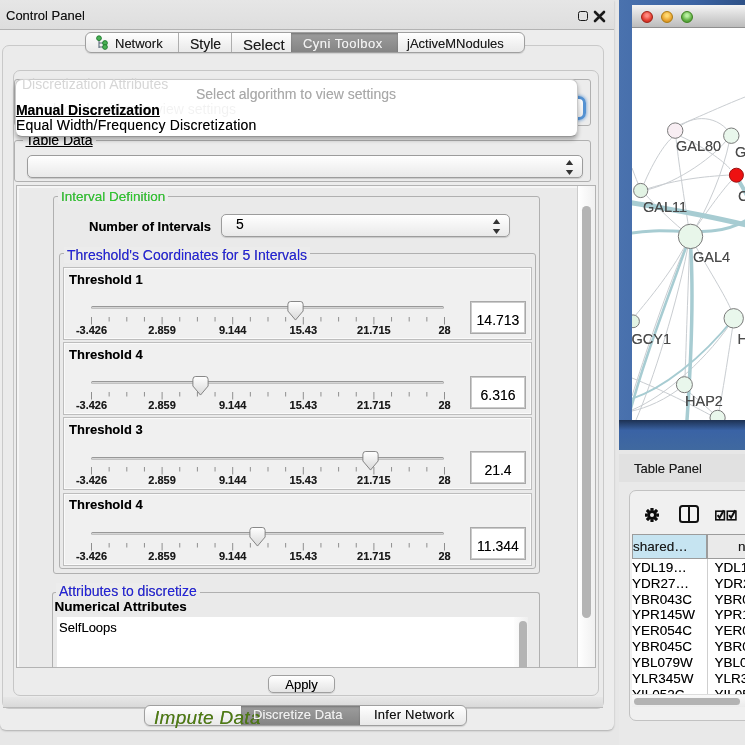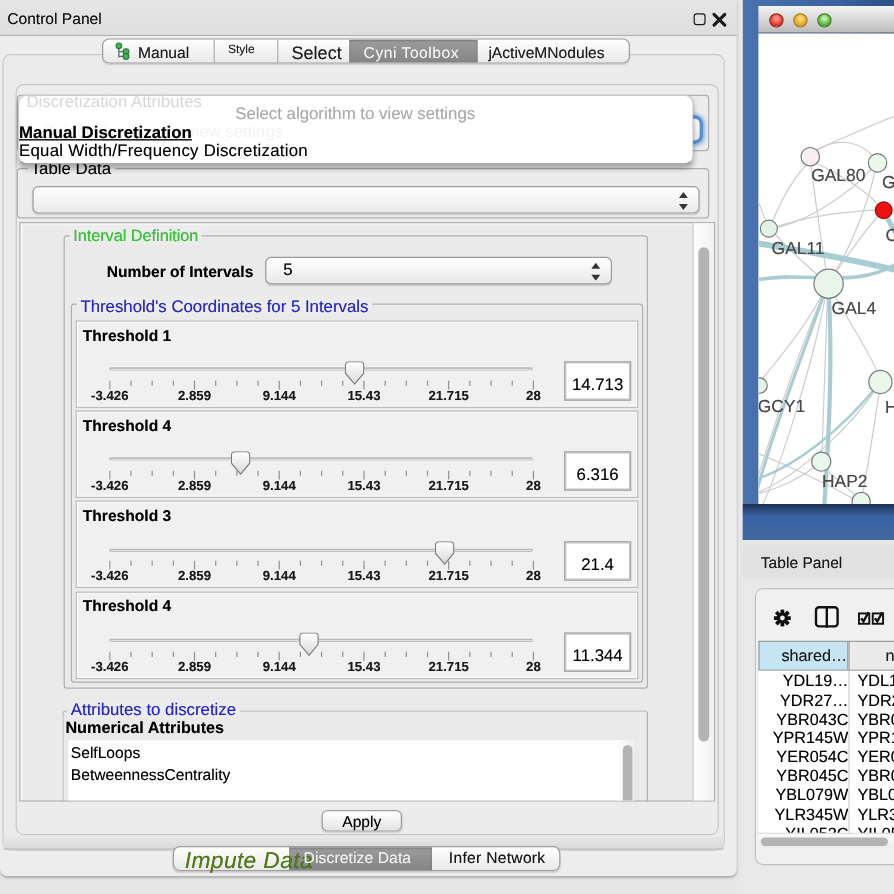--- a/index.html
+++ b/index.html
@@ -56,25 +56,25 @@
 #ntitle { left:632px; top:5px; width:113px; height:23px; background:linear-gradient(#f4f4f4,#bcbcbc); border-bottom:1px solid #8f8f8f; }
 .tl-btn { position:absolute; top:11px; width:12px; height:12px; border-radius:50%; }
 #ncanvas { left:632px; top:28px; width:113px; height:392px; background:#fff; overflow:hidden; }
 #nbottom { left:619px; top:420px; width:126px; height:30px; background:linear-gradient(#1d3152,#3a63a5 35%,#40699f); }
 
 #tpbar { left:619px; top:454px; width:126px; height:28px; background:#e1e1e1; }
 #tpbar span { position:absolute; left:15px; top:7px; font-size:13px; color:#1a1a1a; }
 #tarea { left:619px; top:482px; width:126px; height:263px; background:#e9e9e9; }
 #tpanel { left:629px; top:490px; width:120px; height:231px; background:#f0f0f0; border:1px solid #c2c2c2; border-radius:7px 0 0 7px; }
 
-#thead1 { left:632px; top:534px; width:75px; height:25px; background:#c6e4f1; border:1px solid #9c9c9c; text-align:right; font-size:13.5px; line-height:24px; color:#1a1a1a; }
+#thead1 { left:632px; top:534px; width:75px; height:25px; background:#c6e4f1; border:1px solid #9c9c9c; text-align:left; font-size:13.5px; line-height:24px; color:#1a1a1a; }
 #thead2 { left:707px; top:534px; width:38px; height:25px; background:#eaeaea; border-top:1px solid #9c9c9c; border-bottom:1px solid #9c9c9c; border-left:1px solid #9c9c9c; font-size:13.5px; line-height:24px; color:#1a1a1a; padding-left:30px; overflow:hidden; }
 #tbody { left:632px; top:559px; width:113px; height:134.5px; background:#fff; overflow:hidden; }
 .trow { position:absolute; width:100%; height:15.9px; font-size:13.5px; line-height:15.9px; }
-.trow .c1 { position:absolute; left:0; width:75px; text-align:right; }
+.trow .c1 { position:absolute; left:0; width:75px; text-align:left; }
 .trow .c2 { position:absolute; left:82.5px; white-space:nowrap; }
 #colsep { left:707px; top:559px; width:1px; height:134.5px; background:#cfcfcf; }
 #hscroll { left:632px; top:693.5px; width:113px; height:13px; background:linear-gradient(#fafafa,#ececec); border-top:1px solid #dddddd; }
 #hthumb { left:634px; top:697.5px; width:106px; height:7px; background:#b3b3b3; border-radius:3.5px; }
 </style>
 </head>
 <body>
 
 <div id="lwin" class="abs"></div>
 <div id="ltitle" class="abs">
@@ -93,31 +93,31 @@
   <div class="dark" style="left:205px;width:107px;"></div>
   <div class="sep" style="left:92px"></div>
   <div class="sep" style="left:145px"></div>
 </div>
 <svg class="abs" style="left:96px;top:35px" width="13" height="15" viewBox="0 0 13 15">
   <path d="M3 4 V13 M3 8 H8.5 M3 12 H8.5" stroke="#5a6b7a" stroke-width="1.1" fill="none"></path>
   <circle cx="3" cy="3.2" r="2.4" fill="#4ab055" stroke="#1e7a2e" stroke-width="0.9"></circle>
   <circle cx="9" cy="8" r="2.4" fill="#4ab055" stroke="#1e7a2e" stroke-width="0.9"></circle>
   <circle cx="9" cy="12" r="2.4" fill="#4ab055" stroke="#1e7a2e" stroke-width="0.9"></circle>
 </svg>
-<span class="abs" style="left:115px;top:36px;font-size:13px;color:#1c1c1c;">Manual</span>
-<span class="abs" style="left:190px;top:36px;font-size:10px;color:#1c1c1c;">Style</span>
+<span class="abs" style="left:115px;top:36px;font-size:13px;color:#1c1c1c;">Network</span>
+<span class="abs" style="left:190px;top:36px;font-size:14px;color:#1c1c1c;">Style</span>
 <span class="abs" style="left:243px;top:36px;font-size:15px;color:#1c1c1c;">Select</span>
 <span class="abs" style="left:303px;top:36px;font-size:13px;letter-spacing:0.45px;color:#f2f2f2;text-shadow:0 0 0.45px rgba(255,255,255,0.5);">Cyni Toolbox</span>
 <span class="abs" style="left:407px;top:36px;font-size:13px;color:#1c1c1c;">jActiveMNodules</span>
 
 <div class="grp abs" style="left:14px;top:79px;width:577px;height:47px;"></div>
 <div class="abs" style="left:540px;top:96px;width:46px;height:24px;border-radius:7px;border:3px solid #5592d2;background:linear-gradient(#ffffff,#ececec);box-shadow:0 0 3px 1px rgba(110,160,215,.7);"></div>
 
 <div class="grp abs" style="left:14px;top:140px;width:577px;height:41.5px;"></div>
-<span class="gtitle abs" style="left:22.6px;top:131.8px;font-size:14px;color:#000;">Table Data</span>
+<span class="gtitle abs" style="left:22.6px;top:131.8px;font-size:14px;color:#000;text-decoration:underline;">Table Data</span>
 <div class="combo abs" style="left:27px;top:155px;width:556px;">
   <svg class="ar" viewBox="0 0 9 15">
       <path d="M4.5 0 L8.2 5 H0.8 Z" fill="#333"></path>
       <path d="M4.5 15 L8.2 10 H0.8 Z" fill="#333"></path>
     </svg>
 </div>
 
 <div class="abs" style="left:15.5px;top:185px;width:580px;height:483px;border:1px solid #b3b3b3;background:#eaeaea;box-shadow:inset 2px 2px 0 rgba(255,255,255,.5);"></div>
 <div class="abs" style="left:577px;top:186px;width:18px;height:481px;background:linear-gradient(90deg,#ffffff,#f0f0f0);border-left:1px solid #cccccc;"></div>
 <div class="abs" style="left:581.5px;top:206px;width:9px;height:412px;background:#b4b4b4;border-radius:4.5px;"></div>
@@ -317,21 +317,20 @@
         <span>11.344</span>
       </div>
     </div>
   </div>
 
 <div class="abs" style="left:52px;top:592px;width:488px;height:76px;border:1px solid #b0b0b0;border-bottom:none;border-radius:3px 3px 0 0;"></div>
 <span class="gtitle abs" style="left:56px;top:583px;color:#2424dd;font-size:14px;">Attributes to discretize</span>
 <span class="abs" style="left:54.5px;top:599px;font-size:13.5px;font-weight:bold;color:#000;">Numerical Attributes</span>
 <div id="attrlist" class="abs" style="padding-top:1.5px;">
   <div>SelfLoops</div>
-  <div>BetweennessCentrality</div>
 </div>
 <div class="abs" style="left:514px;top:617px;width:14px;height:50px;background:linear-gradient(90deg,#fdfdfd,#efefef);"></div>
 <div class="abs" style="left:518.5px;top:621px;width:8.5px;height:46px;background:#b4b4b4;border-radius:4px 4px 0 0;"></div>
 
 <div id="apply" class="abs">Apply</div>
 
 <div id="bottabs" class="seg abs">
   <div class="dark" style="left:96.5px;width:119px;"></div>
 </div>
 <span class="abs" style="left:154px;top:706.5px;font-size:19px;letter-spacing:0.3px;color:#4d7c0f;font-style:italic;">Impute Data</span>

